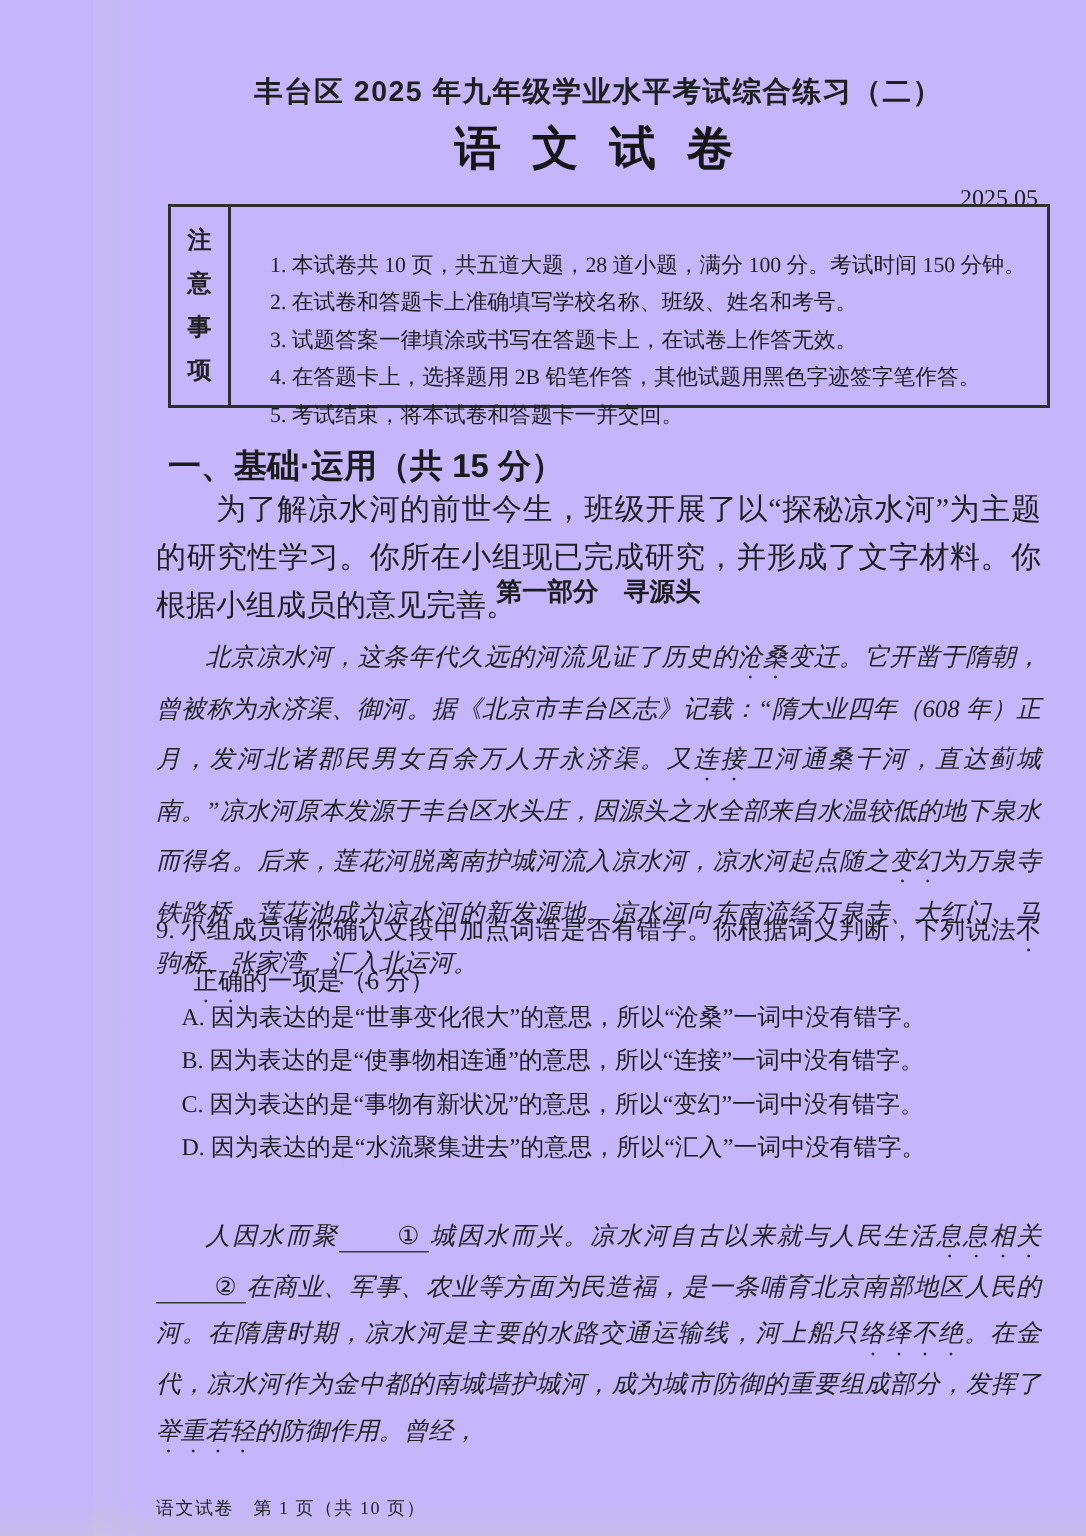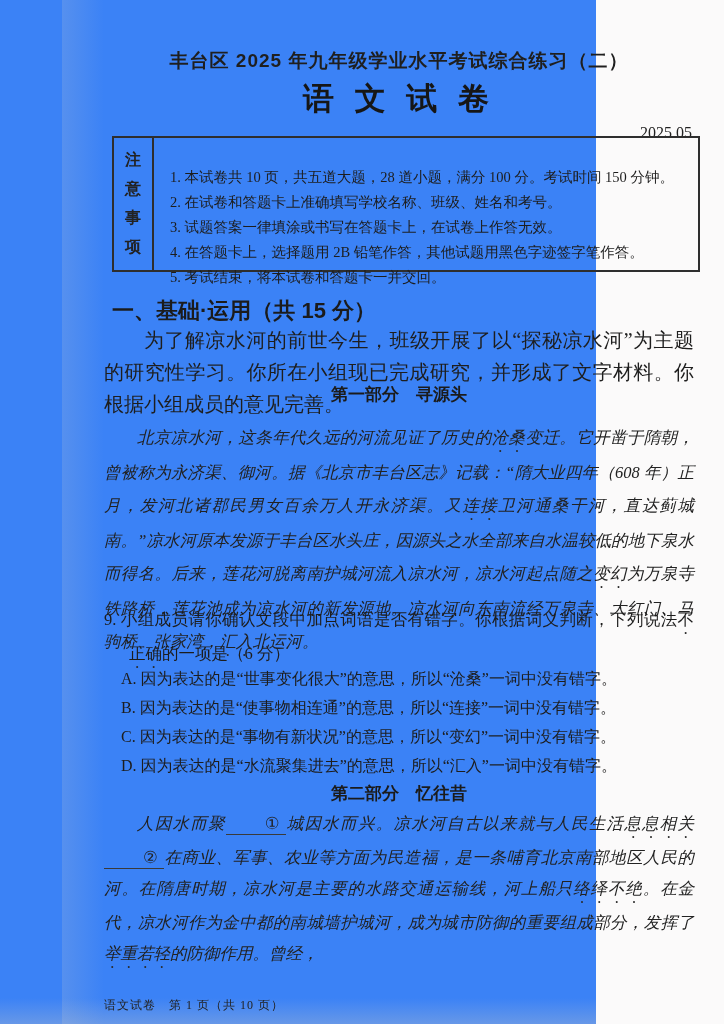--- a/index.html
+++ b/index.html
@@ -5,22 +5,22 @@
   * { margin:0; padding:0; box-sizing:border-box; }
   html,body { width:724px; height:1024px; }
   body{
     font-family:"Liberation Serif", serif;
     background:#fbfafa;
     color:#262626;
     overflow:hidden;
   }
   .sheet{
     position:relative;
-    width:596px; height:1024px;
-    background:#3b82f6;
+    width:724px; height:1024px;
+    background:#c4b5fd;
   }
   
   .scan-shadow-left{
     position:absolute; left:62px; top:0; width:42px; height:100%;
     background:linear-gradient(to right, rgba(210,208,205,0.18), rgba(255,255,255,0));
     pointer-events:none;
   }
   .scan-shadow-bottom{
     position:absolute; left:0; bottom:0; width:100%; height:26px;
     background:linear-gradient(to top, rgba(205,202,198,0.30), rgba(255,255,255,0));
@@ -51,21 +51,21 @@
     border:2px solid #2e2e2e;
     display:flex;
     background:transparent;
   }
   .notice-label{
     width:40px; border-right:2px solid #2e2e2e;
     display:flex; flex-direction:column; justify-content:center; align-items:center;
     gap:8px; font-size:16px; font-weight:600; color:#222;
   }
   .notice-items{
-    flex:1; padding:5px 4px 4px 16px;
+    flex:1; padding:5px 4px 4px 26px;
     display:flex; flex-direction:column; justify-content:center;margin-top:46px;
   }
   .notice-item{
     font-size:14.5px; line-height:25px; white-space:nowrap; color:#1d1d1d;
   }
 
   .sec-heading{
     top:296px; left:8px;
     font-family:"Liberation Sans", sans-serif;
     font-weight:700; font-size:22px; color:#1b1b1b;
@@ -149,19 +149,18 @@
 
     <div class="abs q1"><span>9. 小组成员请你确认文段中加点词语是否有错字。你根据词义判断，下列说法</span><span class="em-dot">不正确</span><span>的一项是（6 分）</span></div>
 
     <div class="abs options">
       <div class="option">A. 因为表达的是“世事变化很大”的意思，所以“沧桑”一词中没有错字。</div>
       <div class="option">B. 因为表达的是“使事物相连通”的意思，所以“连接”一词中没有错字。</div>
       <div class="option">C. 因为表达的是“事物有新状况”的意思，所以“变幻”一词中没有错字。</div>
       <div class="option">D. 因为表达的是“水流聚集进去”的意思，所以“汇入”一词中没有错字。</div>
     </div>
 
-    <div class="abs part-heading part2-heading">第二部分　忆往昔</div>
     <div class="abs passage passage2"><span>人因水而聚</span><span class="blank">①</span><span>城因水而兴。凉水河自古以来就与人民生活</span><span class="em-dot">息息相关</span><span class="blank">②</span><span>在商业、军事、农业等方面为民造福，是一条哺育北京南部地区人民的河。在隋唐时期，凉水河是主要的水路交通运输线，河上船只</span><span class="em-dot">络绎不绝</span><span>。在金代，凉水河作为金中都的南城墙护城河，成为城市防御的重要组成部分，发挥了</span><span class="em-dot">举重若轻</span><span>的防御作用。曾经，</span></div>
 
     <div class="abs footer">语文试卷　第 1 页（共 10 页）</div>
 
   </div>
 </div>
 
 </body></html>

